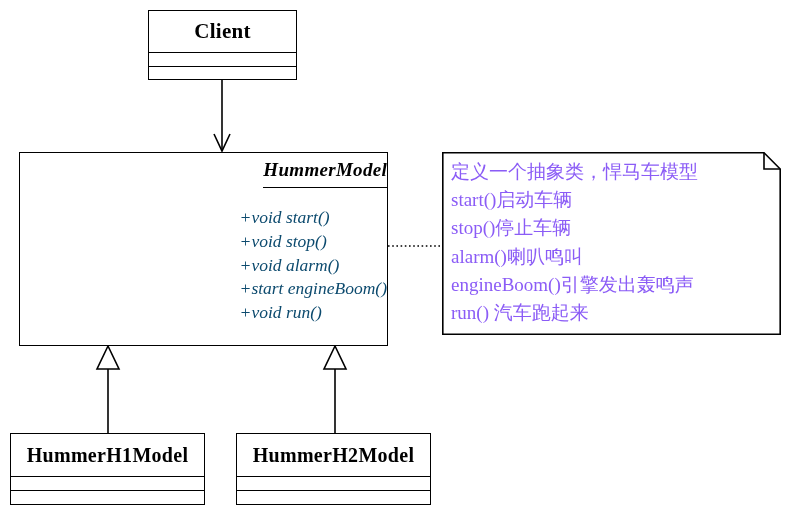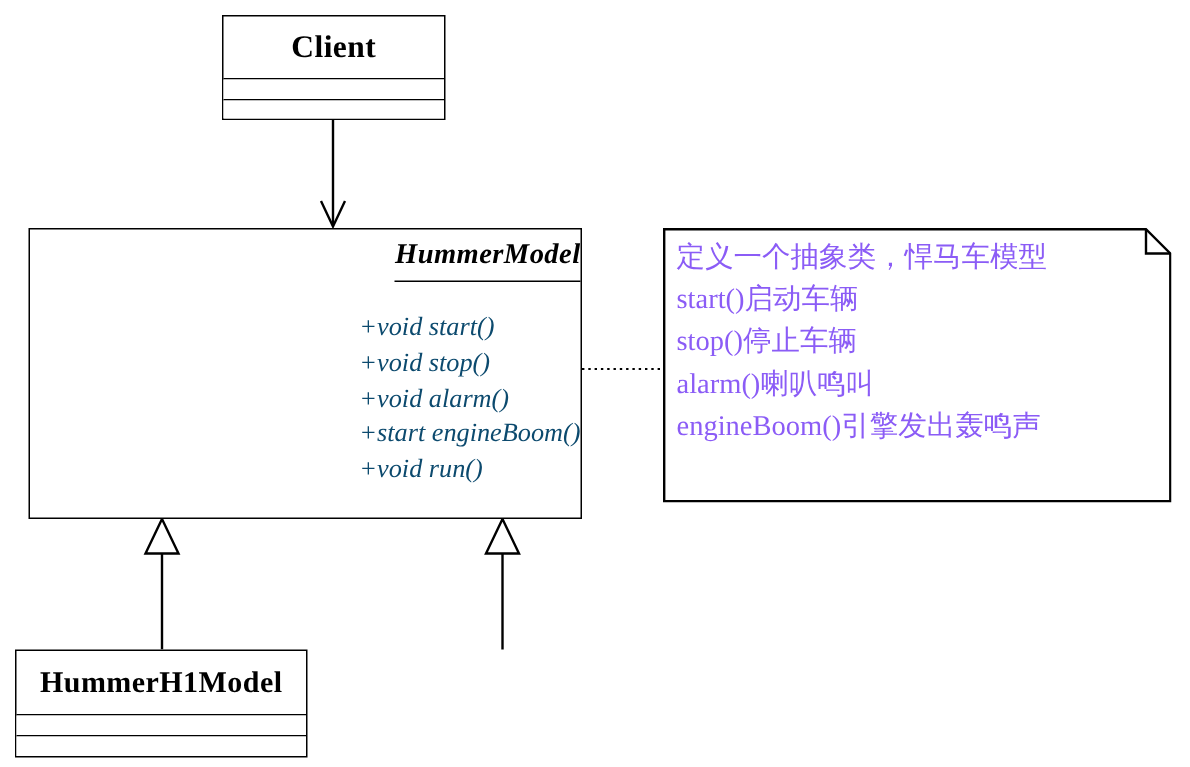--- a/index.html
+++ b/index.html
@@ -204,23 +204,29 @@
     <svg width="339" height="183" viewBox="0 0 339 183">
       <path d="M0.8,0.8 L322,0.8 L338.2,17 L338.2,182.2 L0.8,182.2 Z" fill="#ffffff" stroke="#000000" stroke-width="1.6"></path>
       <path d="M322,0.8 L322,17 L338.2,17" fill="none" stroke="#000000" stroke-width="1.6"></path>
     </svg>
     <div id="note-text">
       <div class="note-line">定义一个抽象类，悍马车模型</div>
       <div class="note-line">start()启动车辆</div>
       <div class="note-line">stop()停止车辆</div>
       <div class="note-line">alarm()喇叭鸣叫</div>
       <div class="note-line">engineBoom()引擎发出轰鸣声</div>
+      <div class="note-line">run() 汽车跑起来</div>
     </div>
   </div>
 
   <div class="uml-class" id="hummerh1-box">
     <div class="uml-title">HummerH1Model</div>
     <div class="uml-compartment divided c1"></div>
     <div class="uml-compartment c2"></div>
   </div>
 
+  <div class="uml-class" id="hummerh2-box">
+    <div class="uml-title">HummerH2Model</div>
+    <div class="uml-compartment divided c1"></div>
+    <div class="uml-compartment c2"></div>
+  </div>
 
 </div>
 
 </body></html>

